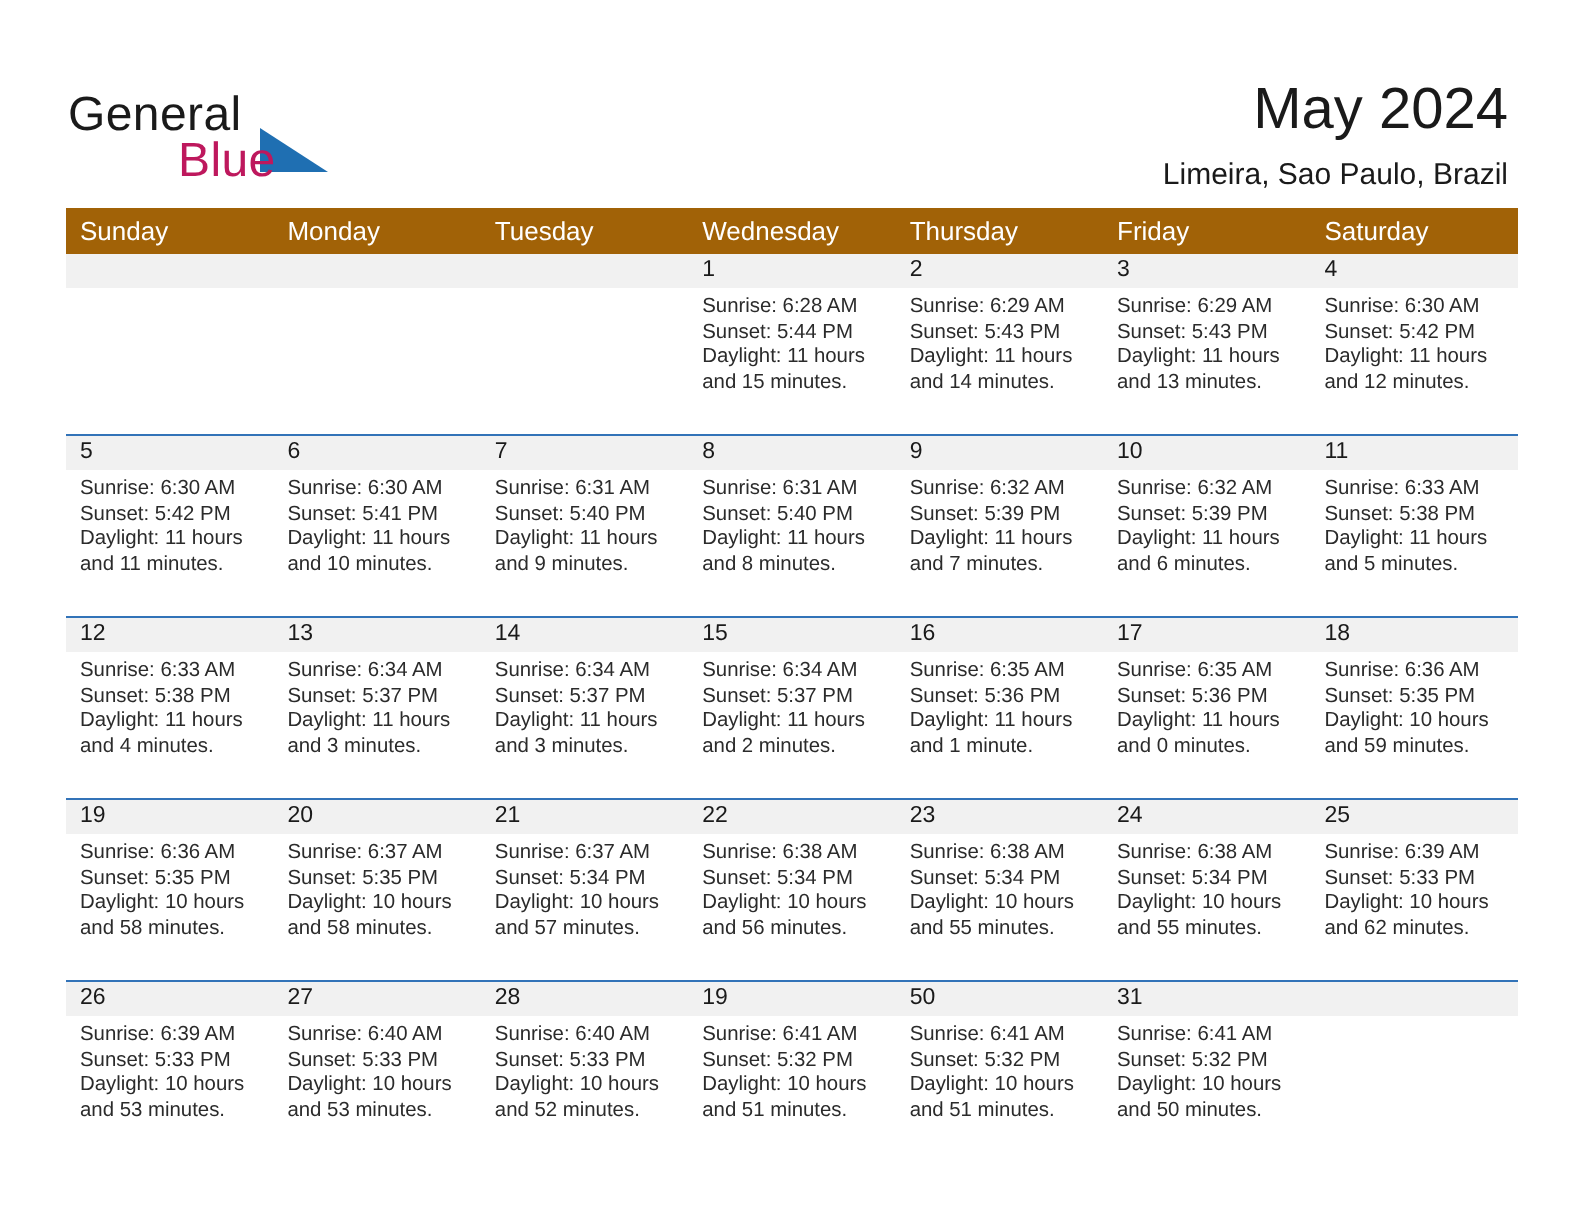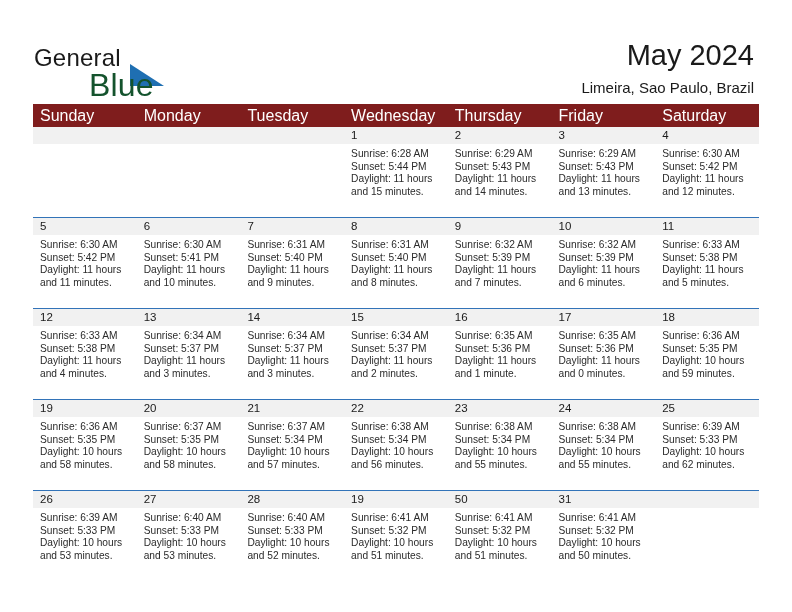--- a/index.html
+++ b/index.html
@@ -42,23 +42,23 @@
     top: 0;
     font-size: 24px;
     letter-spacing: 0.2px;
     color: #1a1a1a;
     font-family: "Liberation Sans", sans-serif;
   }
   .brand-blue {
     position: absolute;
     left: 55px;
     top: 23px;
-    font-size: 32px;
+    font-size: 24px;
     letter-spacing: 0.2px;
-    color: #14532d;
+    color: #be185d;
     font-family: "Liberation Sans", sans-serif;
   }
   .brand-triangle {
     position: absolute;
     left: 96px;
     top: 20px;
     width: 0;
     height: 0;
     border-left: 34px solid #1f6fb2;
     border-top: 22px solid transparent;
@@ -90,23 +90,23 @@
     left: 33px;
     top: 104px;
     width: 726px;
   }
   table.cal {
     width: 726px;
     border-collapse: collapse;
     table-layout: fixed;
   }
   table.cal th {
-    background: #7f1d1d;
+    background: #a16207;
     color: #ffffff;
-    font-size: 16px;
+    font-size: 13px;
     font-weight: normal;
     text-align: left;
     padding: 5px 0 5px 7px;
     height: 12px;
     line-height: 13px;
   }
   td.day {
     vertical-align: top;
     padding: 0;
     height: 90px;

